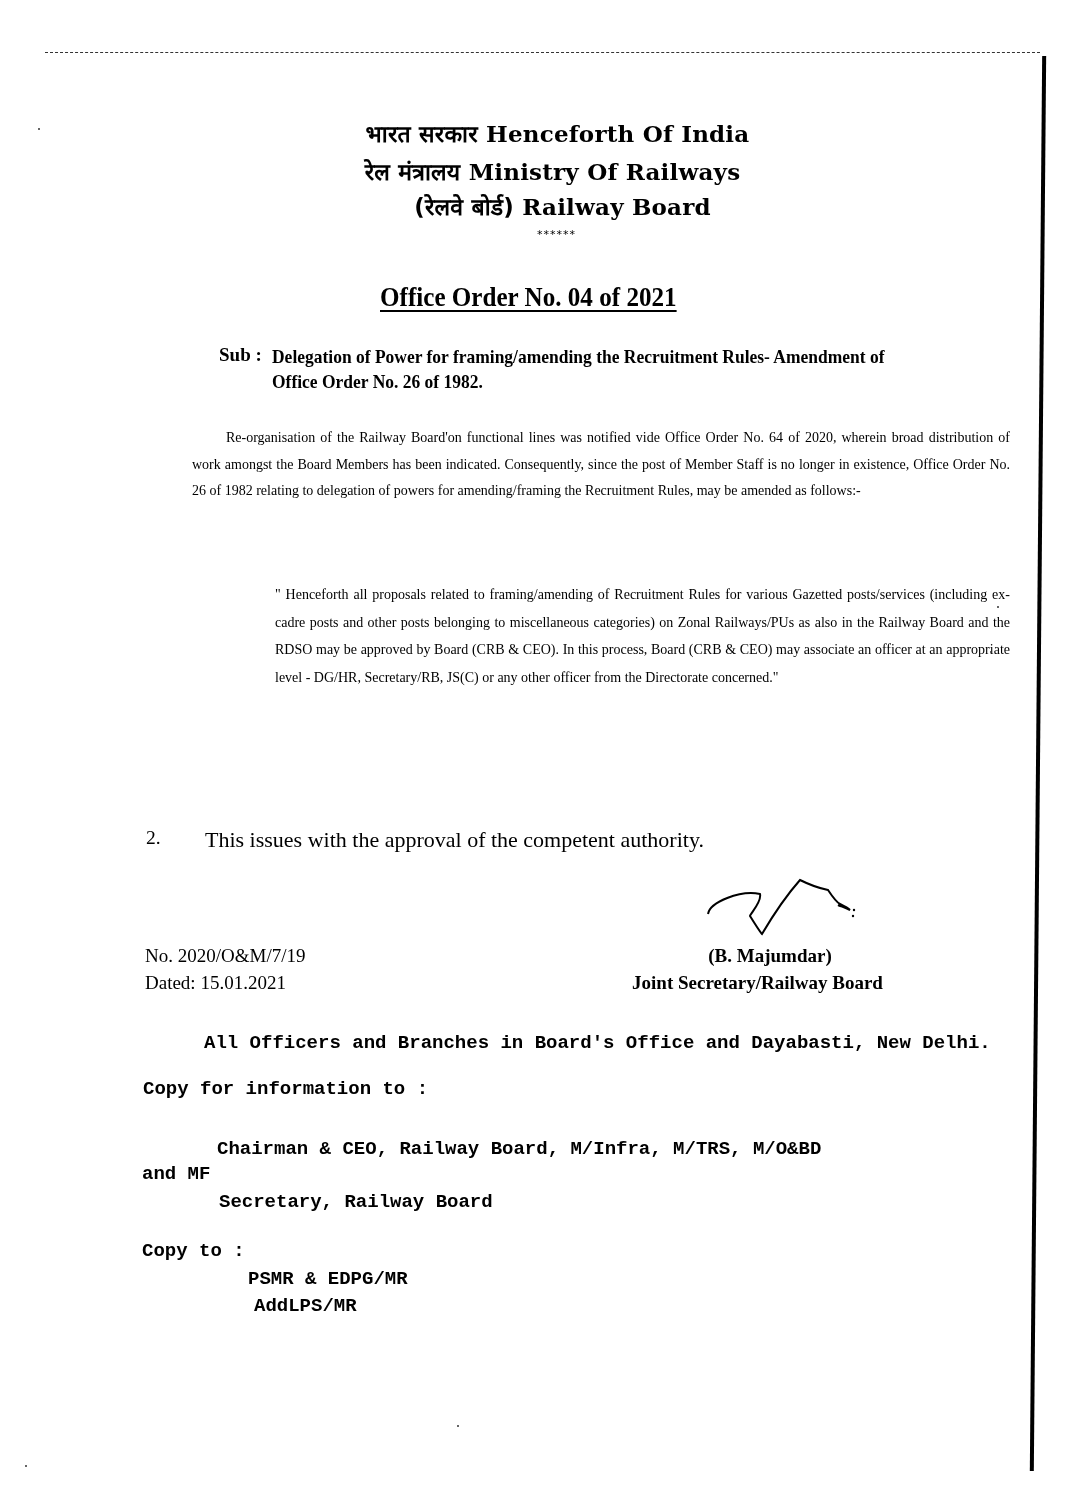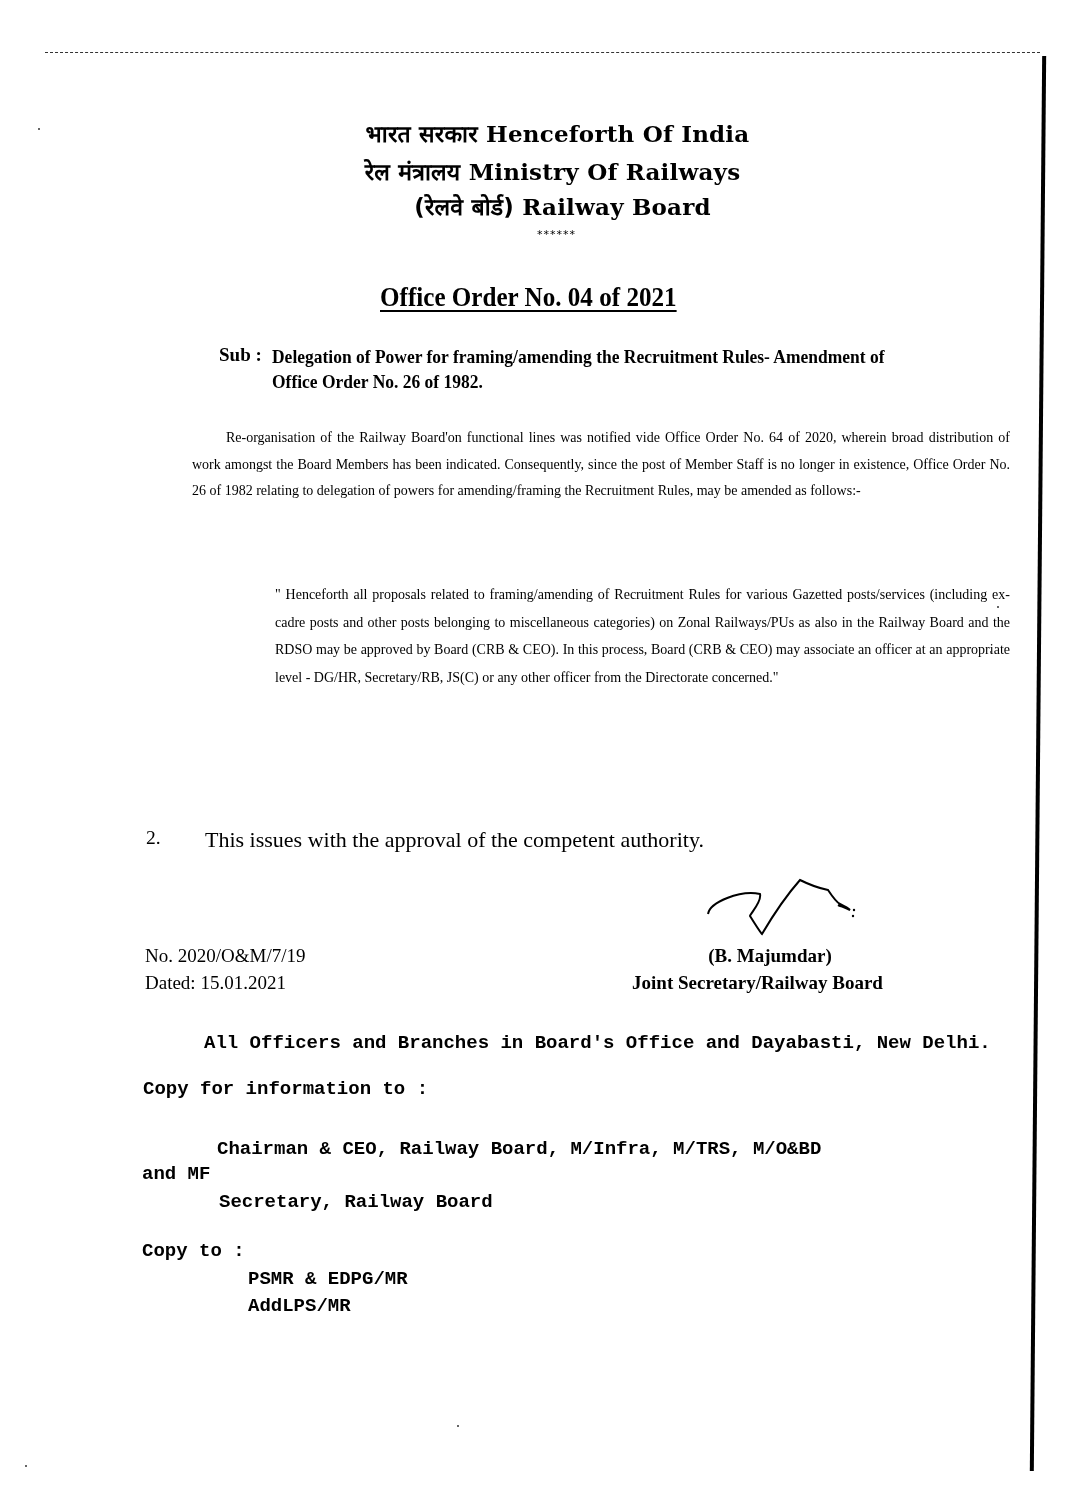--- a/index.html
+++ b/index.html
@@ -60,21 +60,21 @@
   .signer1 { top: 945px; left: 580px; width: 380px; }
   .signer2 { top: 972px; left: 555px; width: 405px; }
   .bold { font-weight: bold; font-size: 19px; position: absolute; font-family: Liberation Mono, monospace; }
   .dist { top: 1032px; left: 204px; }
   .copy-info { top: 1078px; left: 143px; }
   .cc1 { top: 1138px; left: 201px; margin-left: 16px; }
   .cc1b { top: 1163px; left: 142px; }
   .cc2 { top: 1191px; left: 219px; }
   .copyto { top: 1240px; left: 142px; }
   .ct1 { top: 1268px; left: 248px; }
-  .ct2 { top: 1295px; left: 248px; }
+  .ct2 { top: 1295px; left: 254px; }
   .speck { position: absolute; width: 2px; height: 2px; background: #333; border-radius: 50%; }
 </style>
 </head>
 <body>
 
 <div class="page-border-top"></div>
 <div class="page-border-right"></div>
 
 <div class="header h1">
   <span class="hindi">भारत सरकार</span>

